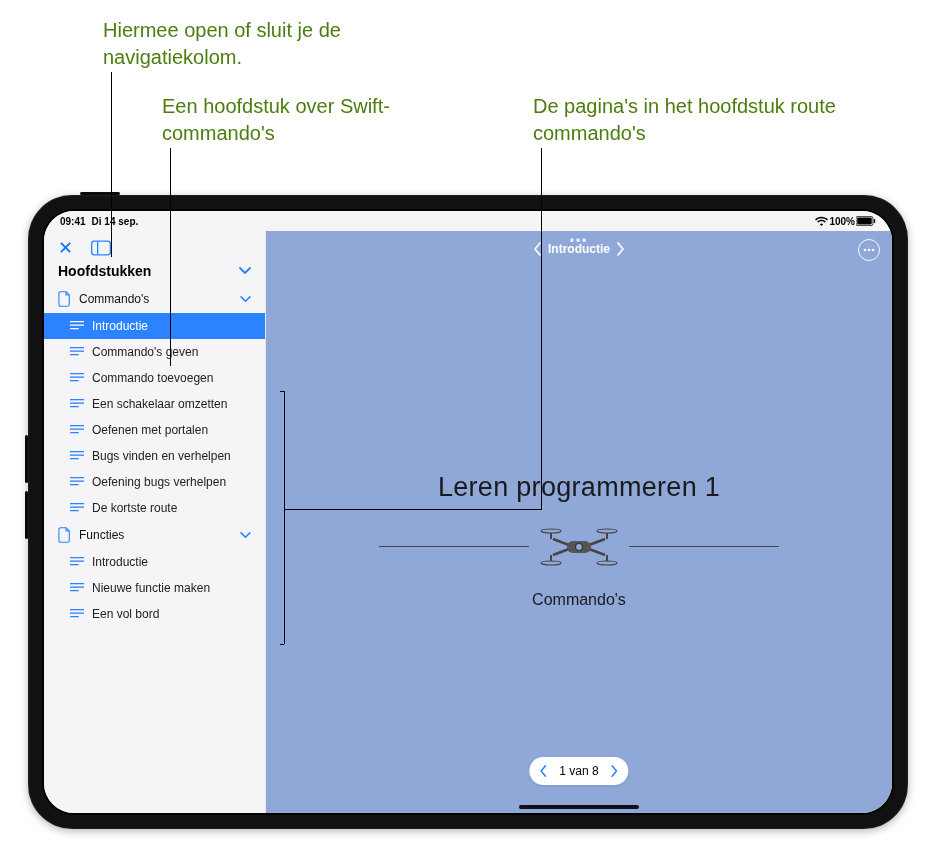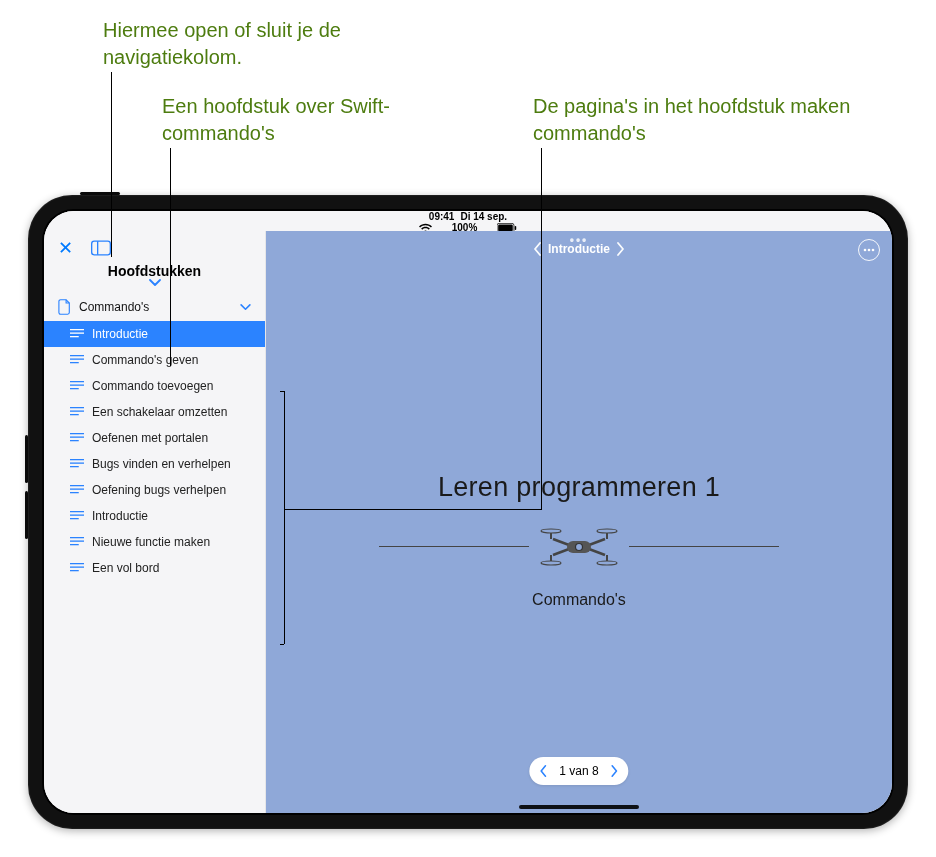--- a/index.html
+++ b/index.html
@@ -62,24 +62,23 @@
   .status-bar {
     height: 20px;
     display: flex;
     align-items: center;
     justify-content: space-between;
     padding: 0 16px;
     font-size: 10px;
     font-weight: 600;
     color: #000;
     background: #f5f5f7;
-    flex-direction: column;
   }
   .status-left { display: flex; gap: 6px; align-items: center; }
-  .status-right { display: flex; gap: 20px; align-items: center; }
+  .status-right { display: flex; gap: 1px; align-items: center; }
   .wifi-icon, .battery-icon { display:inline-block; }
   .wifi-icon svg, .battery-icon svg { display:block; }
 
   
   .content {
     flex: 1;
     display: flex;
     min-height: 0;
   }
 
@@ -114,21 +113,20 @@
     text-overflow: ellipsis;
   }
   .sb-section-header {
     display: flex;
     align-items: center;
     justify-content: space-between;
     padding: 2px 14px 6px 14px;
     font-size: 14px;
     font-weight: 600;
     color: #000;
-    flex-direction: column;
   }
   .chev {
     color: #2b83ff;
   }
   .chev svg { display:block; }
 
   .chapter-row {
     display: flex;
     align-items: center;
     justify-content: space-between;
@@ -293,21 +291,21 @@
 </style>
 </head>
 <body>
 
 <div class="callout" style="left:103px; top:17px; width:320px;">Hiermee open of sluit je de navigatiekolom.</div>
 <div class="leader v" style="left:111px; top:72px; height:185px;"></div>
 
 <div class="callout" style="left:162px; top:93px; width:250px;">Een hoofdstuk over Swift-commando's</div>
 <div class="leader v" style="left:170px; top:148px; height:218px;"></div>
 
-<div class="callout" style="left:533px; top:93px; width:340px;">De pagina's in het hoofdstuk maken commando's</div>
+<div class="callout" style="left:533px; top:93px; width:340px;">De pagina's in het hoofdstuk route commando's</div>
 <div class="leader v" style="left:541px; top:148px; height:362px;"></div>
 <div class="leader h" style="left:284px; top:509px; width:257px;"></div>
 <div class="leader v" style="left:284px; top:391px; height:253px;"></div>
 <div class="leader h" style="left:280px; top:391px; width:4px;"></div>
 <div class="leader h" style="left:280px; top:644px; width:4px;"></div>
 
 <div class="device">
   <div class="hw-button hw-volup"></div>
   <div class="hw-button hw-voldn"></div>
   <div class="hw-button hw-power"></div>
@@ -441,21 +439,47 @@
             <div class="page-row">
               <span class="lines-icon">
                   <svg viewBox="0 0 16 12">
                     <line x1="0" y1="1" x2="16" y2="1" stroke="currentColor" stroke-width="1.5"></line>
                     <line x1="0" y1="5" x2="16" y2="5" stroke="currentColor" stroke-width="1.5"></line>
                     <line x1="0" y1="9" x2="10" y2="9" stroke="currentColor" stroke-width="1.5"></line>
                   </svg>
                 </span>
               <span class="page-label">Oefening bugs verhelpen</span>
             </div>
-
+            <div class="page-row">
+              <span class="lines-icon">
+                  <svg viewBox="0 0 16 12">
+                    <line x1="0" y1="1" x2="16" y2="1" stroke="currentColor" stroke-width="1.5"></line>
+                    <line x1="0" y1="5" x2="16" y2="5" stroke="currentColor" stroke-width="1.5"></line>
+                    <line x1="0" y1="9" x2="10" y2="9" stroke="currentColor" stroke-width="1.5"></line>
+                  </svg>
+                </span>
+              <span class="page-label">De kortste route</span>
+            </div>
+
+            <div class="chapter-row">
+              <div class="chapter-left small">
+                <span class="doc-icon">
+                  <svg viewBox="0 0 16 20">
+                      <path d="M3 1h7l4 4v12a2 2 0 0 1-2 2H3a2 2 0 0 1-2-2V3a2 2 0 0 1 2-2z" fill="none" stroke="currentColor" stroke-width="1.4"></path>
+                      <path d="M10 1v4h4" fill="none" stroke="currentColor" stroke-width="1.4"></path>
+                    </svg>
+                </span>
+                <span>Functies</span>
+              </div>
+              <span class="chev">
+                <svg width="11" height="7" viewBox="0 0 12 8">
+                    <path d="M1 1l5 5 5-5" fill="none" stroke="currentColor" stroke-width="1.8" stroke-linecap="round" stroke-linejoin="round"></path>
+                  </svg>
+              </span>
+            </div>
 
             <div class="page-row">
               <span class="lines-icon">
                   <svg viewBox="0 0 16 12">
                     <line x1="0" y1="1" x2="16" y2="1" stroke="currentColor" stroke-width="1.5"></line>
                     <line x1="0" y1="5" x2="16" y2="5" stroke="currentColor" stroke-width="1.5"></line>
                     <line x1="0" y1="9" x2="10" y2="9" stroke="currentColor" stroke-width="1.5"></line>
                   </svg>
                 </span>
               <span class="page-label">Introductie</span>

